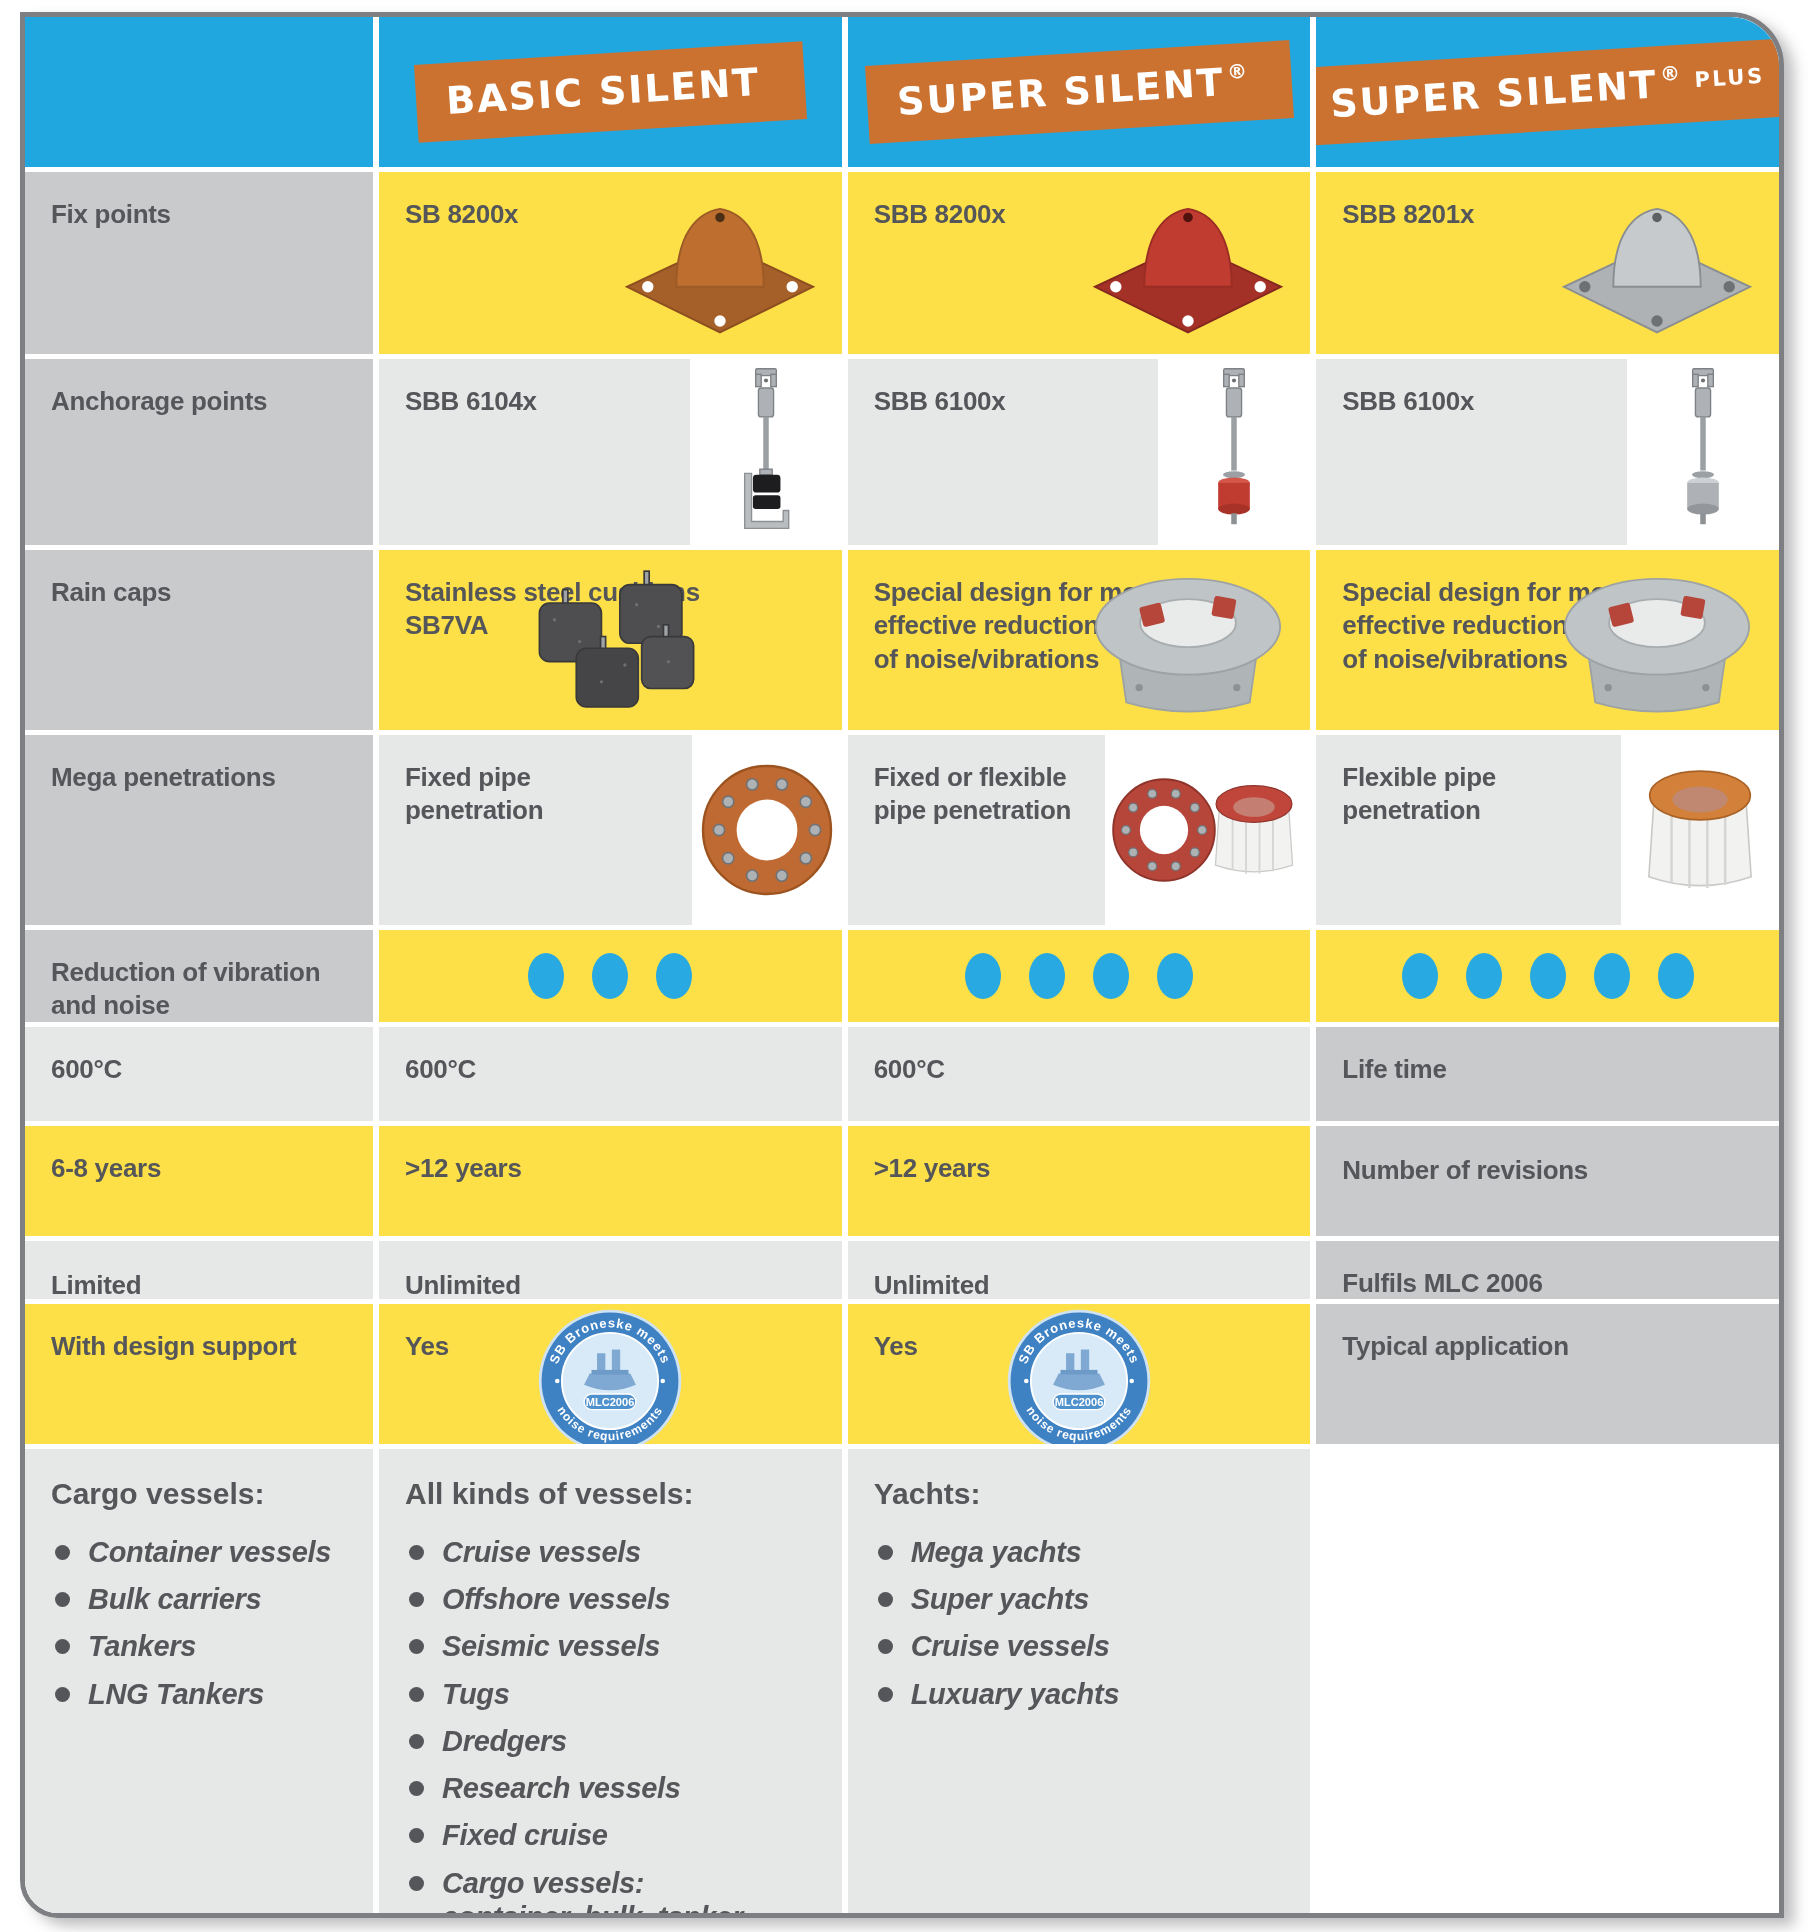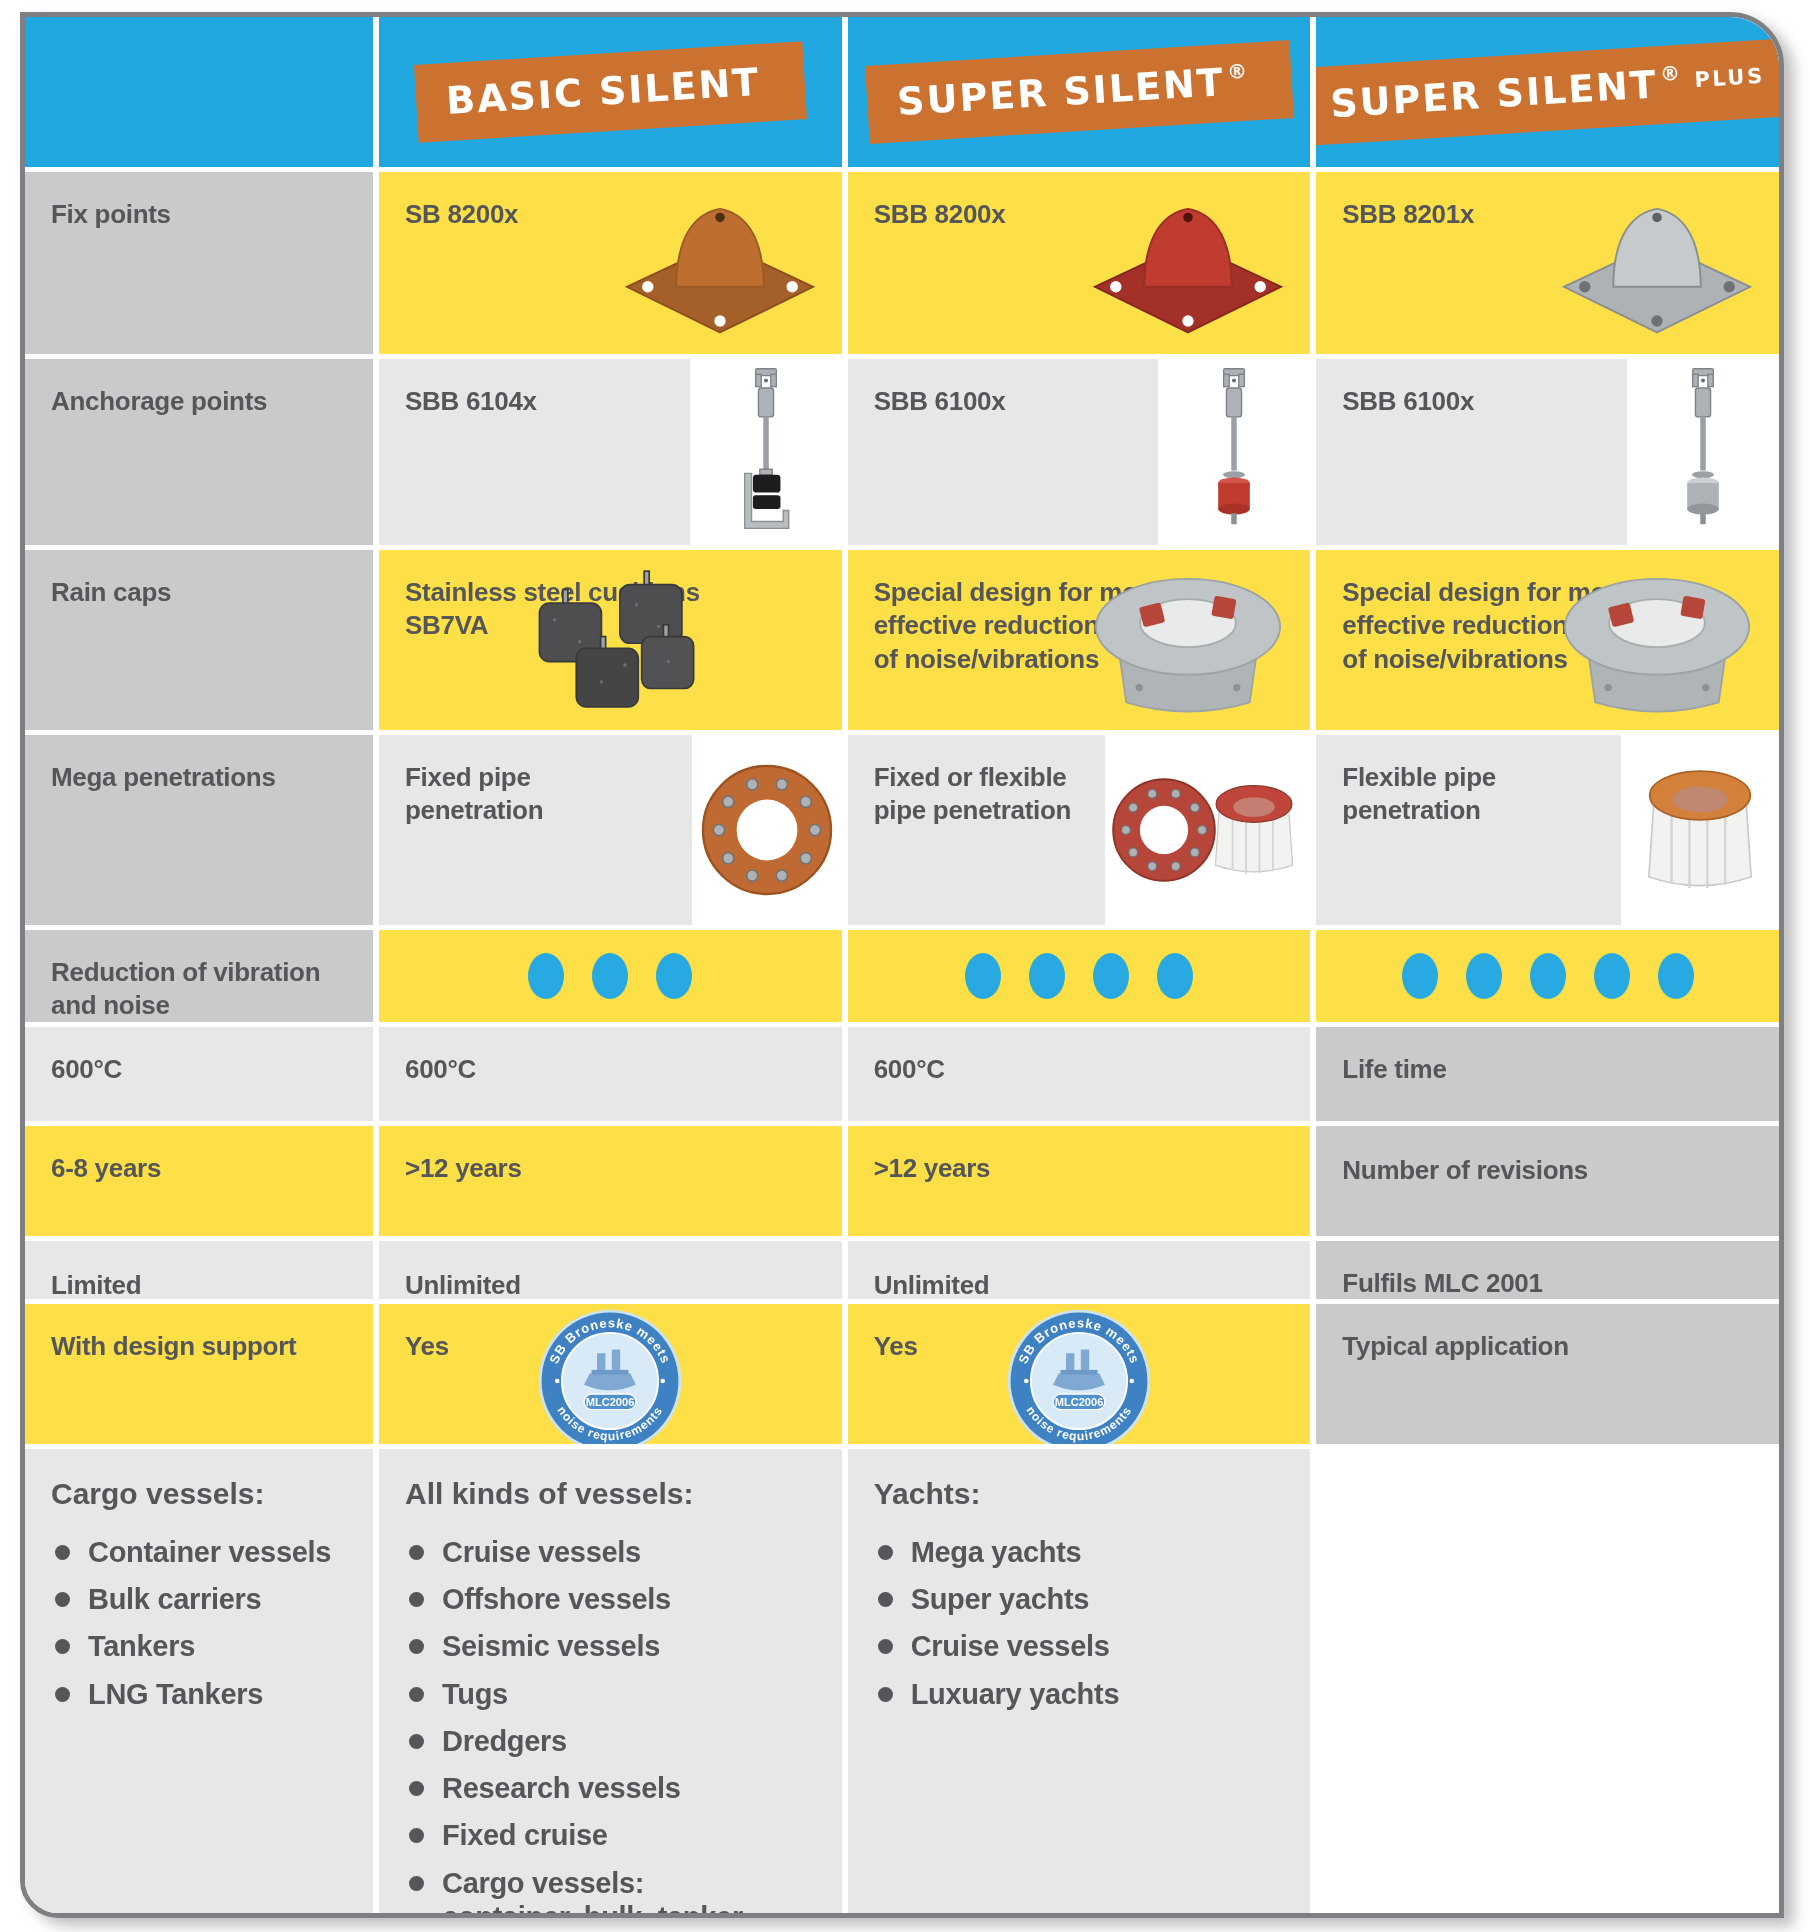--- a/index.html
+++ b/index.html
@@ -48,21 +48,21 @@
   .cushions{right:140px;top:8px;width:176px;height:168px;}
   .ringcap{right:10px;top:16px;width:224px;height:152px;}
   .flange{width:136px;height:136px;}
   .flange.small{width:108px;height:108px;}
   .sleeve{width:104px;height:118px;margin-left:-16px;}
   .sleeve.big{width:138px;height:152px;margin-left:0;}
   .dotrow{display:flex;height:100%;align-items:center;justify-content:center;gap:28px;}
   .dot{width:36px;height:46px;border-radius:50%;background:var(--dot);}
   .badge{position:absolute;left:50%;top:3px;transform:translateX(-50%);width:148px;height:148px;}
   .apps .intro{padding:28px 20px 0 26px;font-size:30px;font-weight:700;color:var(--text);}
-  .apps ul{margin:24px 0 0 0;padding:0 32px 0 30px;list-style:none;}
+  .apps ul{margin:24px 0 0 0;padding:0 32px 0 30px;list-style:none;font-style:italic;}
   .apps li{
     display:flex;gap:18px;margin-bottom:13px;font-size:29px;font-weight:700;
     color:var(--text);line-height:1.18;white-space:pre-line;letter-spacing:-0.3px;
   }
   .apps li::before{content:"";flex:0 0 auto;width:15px;height:15px;border-radius:50%;background:var(--text);margin-top:10px;}
   .steel{fill:#AEB2B6;stroke:#7E8286;stroke-width:2;}
 </style>
 </head>
 <body>
 
@@ -357,21 +357,21 @@
           <div class="txt">Limited</div>
         </div>
   <div class="c rB short">
           <div class="txt">Unlimited</div>
         </div>
   <div class="c rB short">
           <div class="txt">Unlimited</div>
         </div>
 
   <div class="c lab">
-          <div class="txt">Fulfils MLC 2001</div>
+          <div class="txt">Fulfils MLC 2006</div>
         </div>
   <div class="c rA">
           <div class="txt">With design support</div>
         </div>
   <div class="c rA">
     <div class="txt">Yes</div>
     <svg class="badge" viewBox="0 0 160 160">
       <defs>
               <path id="bt1" d="M 20,82 A 60,60 0 0 1 140,82"></path>
               <path id="bb1" d="M 14,78 A 66,66 0 0 0 146,78"></path>

